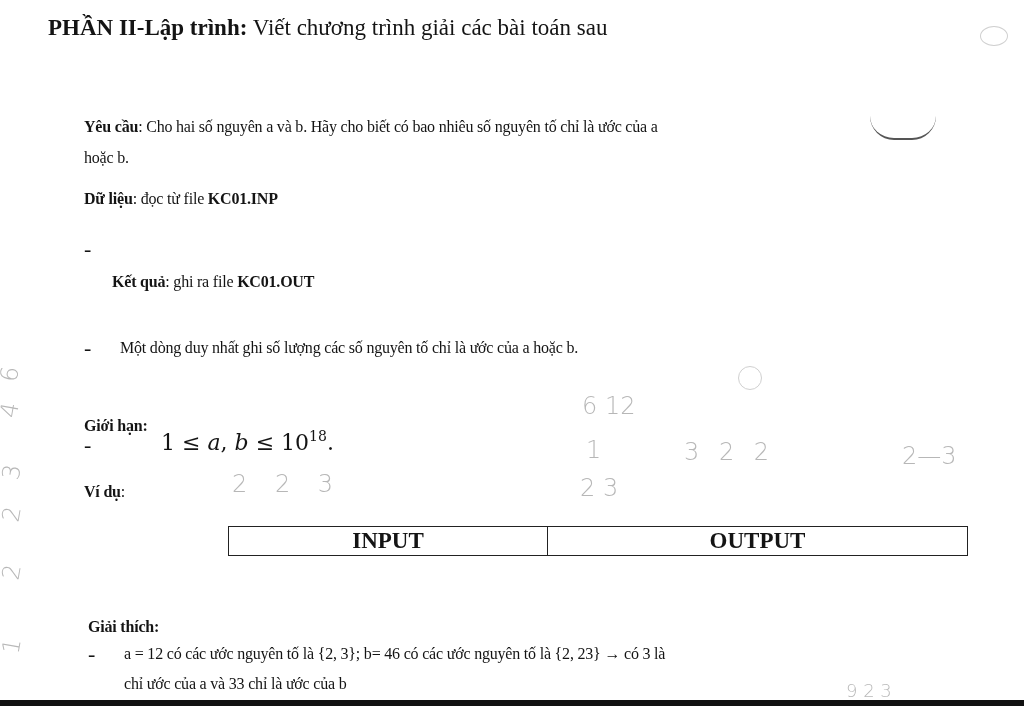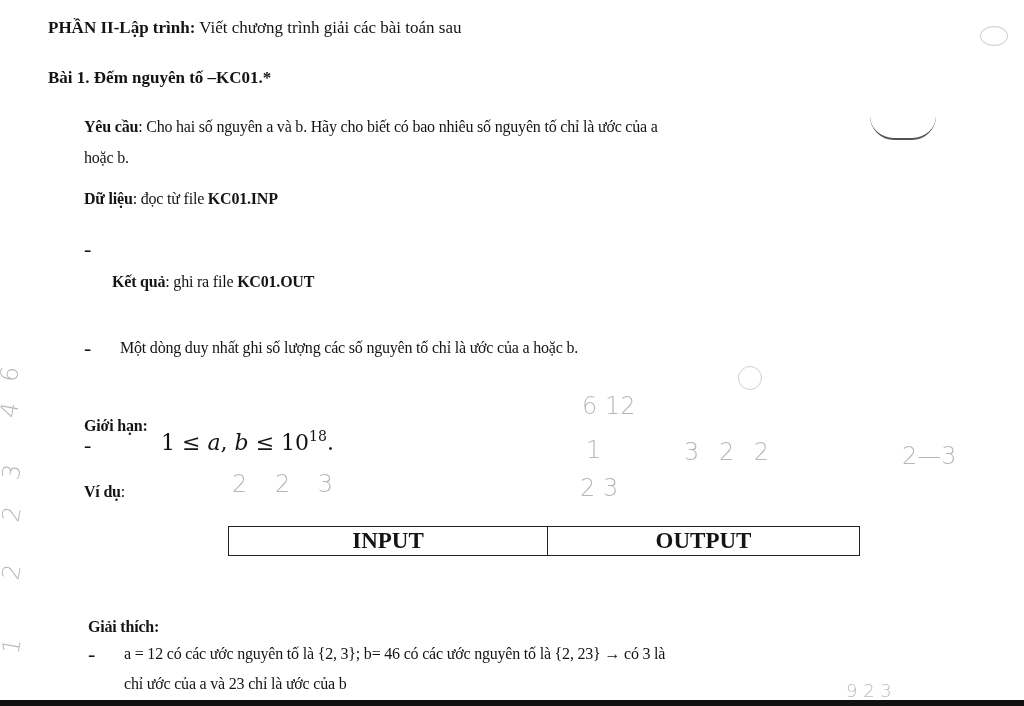--- a/index.html
+++ b/index.html
@@ -6,28 +6,28 @@
   body {
     width: 1024px; height: 706px; overflow: hidden; position: relative;
     background: #ffffff;
     font-family: "Liberation Serif", "DejaVu Serif", serif;
     color: #141414;
   }
   .page { position: absolute; left: 0; top: 0; width: 1024px; height: 706px; }
   .abs { position: absolute; white-space: nowrap; }
   .b { font-weight: bold; }
   .t { font-size: 16px; line-height: 28px; letter-spacing: -0.2px; }
-  .h { font-size: 17px; line-height: 28px; }
+  .h { font-size: 23px; line-height: 28px; }
   .dash { position: absolute; font-size: 22px; }
   .math { font-family: "DejaVu Serif", "Liberation Serif", serif; font-size: 22px; }
   .math i { font-style: italic; }
   .math sup { font-size: 14px; vertical-align: 9px; }
 
   table.ex {
-    position: absolute; left: 228px; top: 526px; width: 632px;
+    position: absolute; left: 228px; top: 526px; width: 740px;
     border-collapse: collapse; font-size: 23px;
   }
   table.ex td, table.ex th {
     border: 1.5px solid #222; height: 28px; padding: 0 6px;
   }
   table.ex th { font-weight: bold; text-align: center; }
   table.ex td { text-align: left; }
   table.ex td.out { padding-left: 46px; }
 
   .bottom-bar { position: absolute; left: 0; top: 700px; width: 1024px; height: 6px; background: #111; }
@@ -38,21 +38,20 @@
 </style>
 </head>
 <body>
 
 <div class="page">
 
   <div class="abs h" style="left:48px; top:14px;">
     <span class="b">PHẦN II-Lập trình:</span><span> Viết chương trình giải các bài toán sau</span>
   </div>
 
-  <div class="abs h b" style="left:48px; top:64px;">Bài 1.  Đếm nguyên tố –KC01.*</div>
 
   <div class="abs t" style="left:84px; top:113px;">
     <span class="b">Yêu cầu</span><span>: Cho hai số nguyên a và b. Hãy cho biết có bao nhiêu số nguyên tố chỉ là ước của a</span>
   </div>
   <div class="abs t" style="left:84px; top:144px;">hoặc b.</div>
   <div class="underline-mark" style="left:870px; top:116px; width:66px; height:22px;"></div>
 
   <div class="abs t" style="left:84px; top:185px;">
     <span class="b">Dữ liệu</span><span>: đọc từ file </span><span class="b">KC01.INP</span>
   </div>
@@ -79,21 +78,21 @@
         <tr>
       <th style="width:306px;">INPUT</th>
       <th>OUTPUT</th>
     </tr>
   </tbody>
     </table>
 
   <div class="abs t b" style="left:88px; top:591px;margin-top:22px;">Giải thích:</div>
   <span class="dash" style="left:88px; top:641px;">-</span>
   <div class="abs t" style="left:124px; top:640px;">a = 12 có các ước nguyên tố là {2, 3}; b= 46 có các ước nguyên tố là {2, 23} → có 3 là</div>
-  <div class="abs t" style="left:124px; top:670px;">chỉ ước của a và 23 chỉ là ước của b</div>
+  <div class="abs t" style="left:124px; top:670px;">chỉ ước của a và 33 chỉ là ước của b</div>
 
   <div class="hw" style="left:2px; top:360px; transform:rotate(-80deg);">6</div>
   <div class="hw" style="left:2px; top:396px; transform:rotate(-80deg);">4</div>
   <div class="hw" style="left:4px; top:458px; transform:rotate(-80deg);">3</div>
   <div class="hw" style="left:4px; top:500px; transform:rotate(-80deg);">2</div>
   <div class="hw" style="left:4px; top:558px; transform:rotate(-80deg);">2</div>
   <div class="hw" style="left:4px; top:632px; transform:rotate(-80deg);">1</div>
 
   <div class="hw" style="left:232px; top:470px; letter-spacing:10px;">2 2 3</div>
   <div class="hw" style="left:582px; top:392px;">6  12</div>

